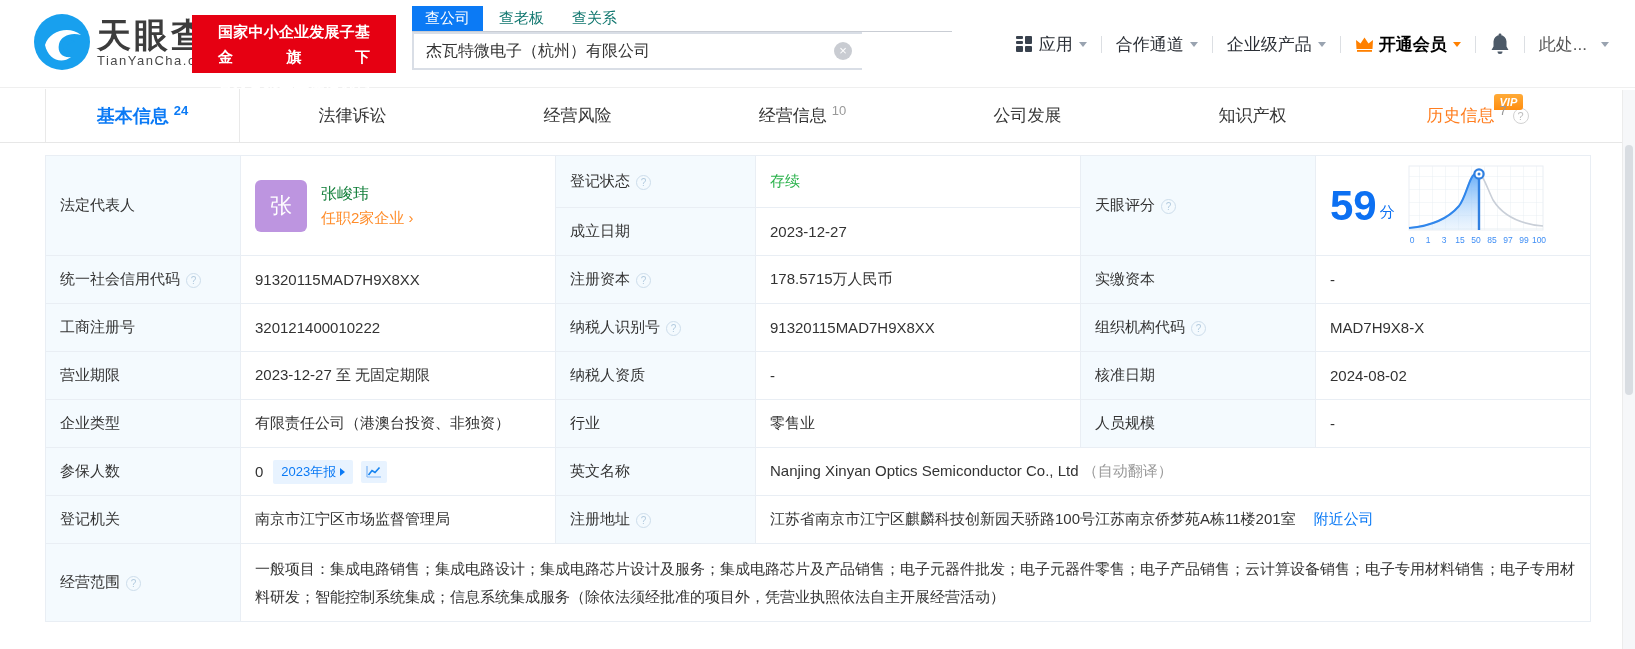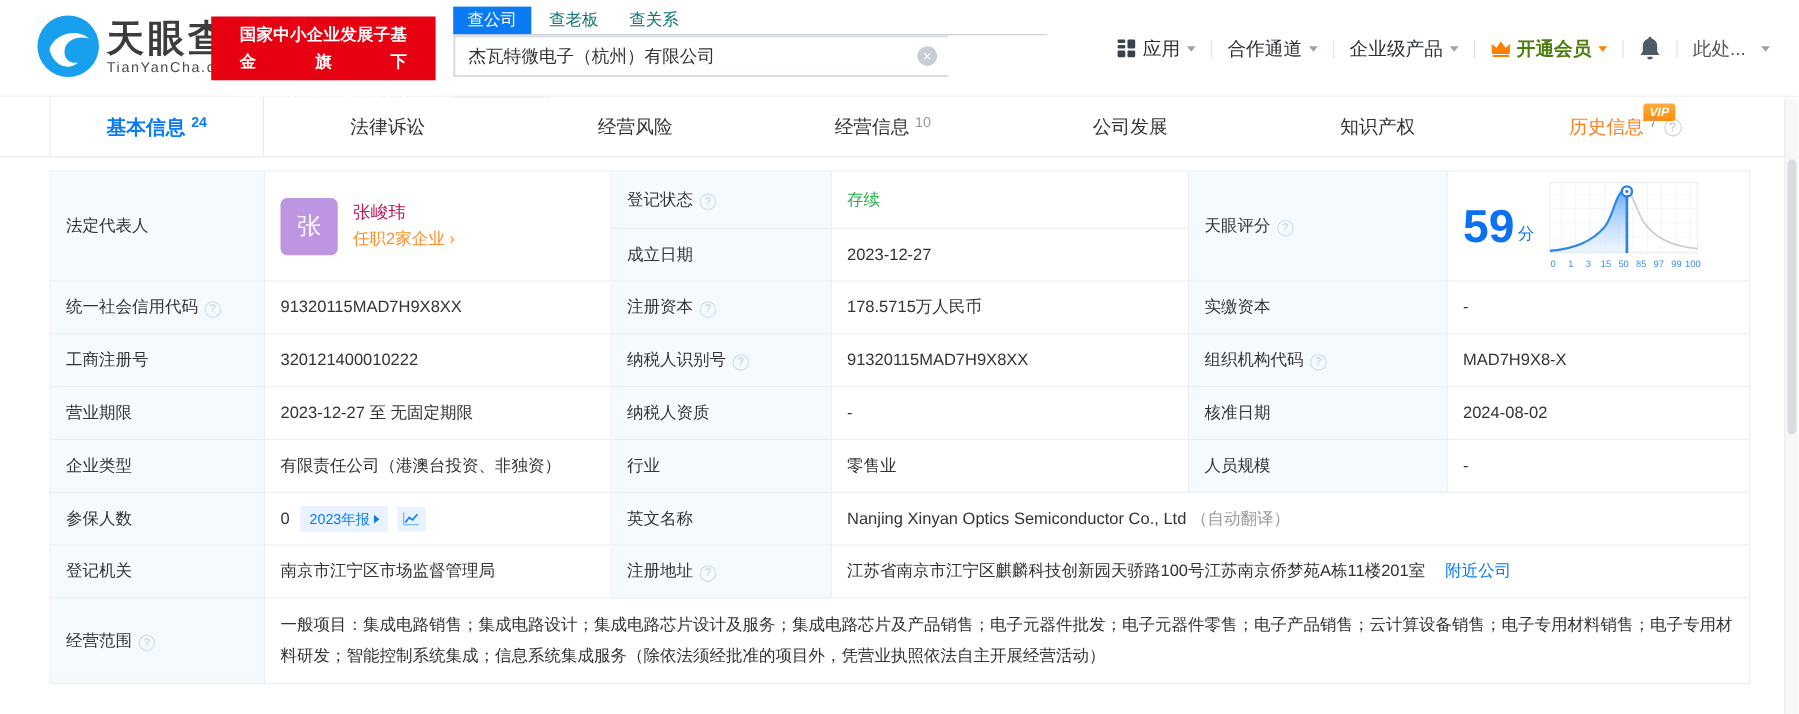--- a/index.html
+++ b/index.html
@@ -23,21 +23,21 @@
   .search-row { display:flex; margin-top:0;flex-direction:column; }
   .search-input-wrap { position:relative; width:450px; }
   .search-input { width:450px; height:38px; border:2px solid #d9dee6; border-right:none; outline:none; font-size:16px; color:#333; padding:0 40px 0 12px; font-family:inherit; }
   .clear-ic { position:absolute; right:10px; top:10px; width:18px; height:18px; border-radius:50%; background:#c9ccd2; color:#fff; font-size:13px; line-height:18px; text-align:center; cursor:pointer; }
   .search-btn { width:88px; height:38px; background:#0b7af5; color:#fff; font-size:16px; border:none; cursor:pointer; font-family:inherit;margin-top:19px; }
 
   .nav { position:absolute; right:26px; top:0; height:88px; display:flex; align-items:center; font-size:17px; color:#2b2f36; }
   .nav-item { display:flex; align-items:center; cursor:pointer; white-space:nowrap; }
   .nav-sep { width:1px; height:17px; background:#dcdfe3; margin:0 14px; }
   .caret { width:0; height:0; border-left:4px solid transparent; border-right:4px solid transparent; border-top:5px solid #99a3b0; margin-left:6px; display:inline-block; }
-  .nav-vip { color:#4d7c0f; font-weight:bold; }
+  .nav-vip { color:#000000; font-weight:bold; }
   .nav-vip .caret { border-top-color:#ff8000; }
   .nav-more { color:#555; }
   .ic { display:inline-block; vertical-align:middle; }
 
   
   .tabbar { position:absolute; top:89px; left:0; width:1635px; height:54px; display:flex; padding:0 45px; border-bottom:1px solid #e7e7e7; background:#fff; }
   .tab { flex:1; display:flex; align-items:center; justify-content:center; font-size:17px; color:#333; cursor:pointer; position:relative; }
   .tab.active { flex:none; width:195px; border-left:1px solid #e9e9e9; border-right:1px solid #e9e9e9; font-size:18px; font-weight:bold; color:#0b7af5; background:#fff; }
   .tab .cnt { font-size:13px; color:#999; margin-left:5px; position:relative; top:-5px; }
   .tab.active .cnt { color:#0b7af5; }
@@ -49,21 +49,21 @@
   
   .info-table { position:absolute; top:155px; left:45px; width:1545px; border-collapse:collapse; table-layout:fixed; font-size:15px; }
   .info-table td { border:1px solid #e9eef4; padding:0 14px; color:#333; }
   td.lb { background:#f4fafe; }
   tr.r-top { height:52px; } tr.r-sub { height:48px; } tr.r { height:48px; } tr.r-scope { height:78px; }
   .green { color:#2bb24c; }
   .blue-link { color:#0b7af5; cursor:pointer; text-decoration:none; }
   .legal-wrap { display:flex; align-items:center; }
   .avatar { width:52px; height:52px; border-radius:6px; background:#bd95e0; color:#fff; font-size:22px; display:flex; align-items:center; justify-content:center; flex:none; }
   .legal-meta { margin-left:14px; line-height:24px; }
-  .legal-name { color:#be185d; font-size:16px; cursor:pointer; }
+  .legal-name { color:#15803d; font-size:16px; cursor:pointer; }
   .legal-pos { color:#ff8c29; font-size:15px; cursor:pointer; }
   .score-wrap { display:flex; align-items:center; }
   .score-num { font-size:42px; font-weight:bold; color:#0c70f2; line-height:1; }
   .score-unit { font-size:15px; color:#0c70f2; margin:14px 0 0 3px; }
   .score-chart { margin-left:12px; }
   .insured-wrap { display:flex; align-items:center; }
   .report-badge { display:inline-flex; align-items:center; background:#e8f3ff; color:#0b7af5; font-size:13px; padding:3px 8px; border-radius:2px; margin-left:10px; cursor:pointer; }
   .report-badge .tri { width:0; height:0; border-top:4px solid transparent; border-bottom:4px solid transparent; border-left:5px solid #0b7af5; margin-left:4px; }
   .chart-btn { display:inline-flex; align-items:center; justify-content:center; width:26px; height:22px; background:#e8f3ff; border-radius:2px; margin-left:8px; cursor:pointer; }
   .gray-note { color:#999; }

